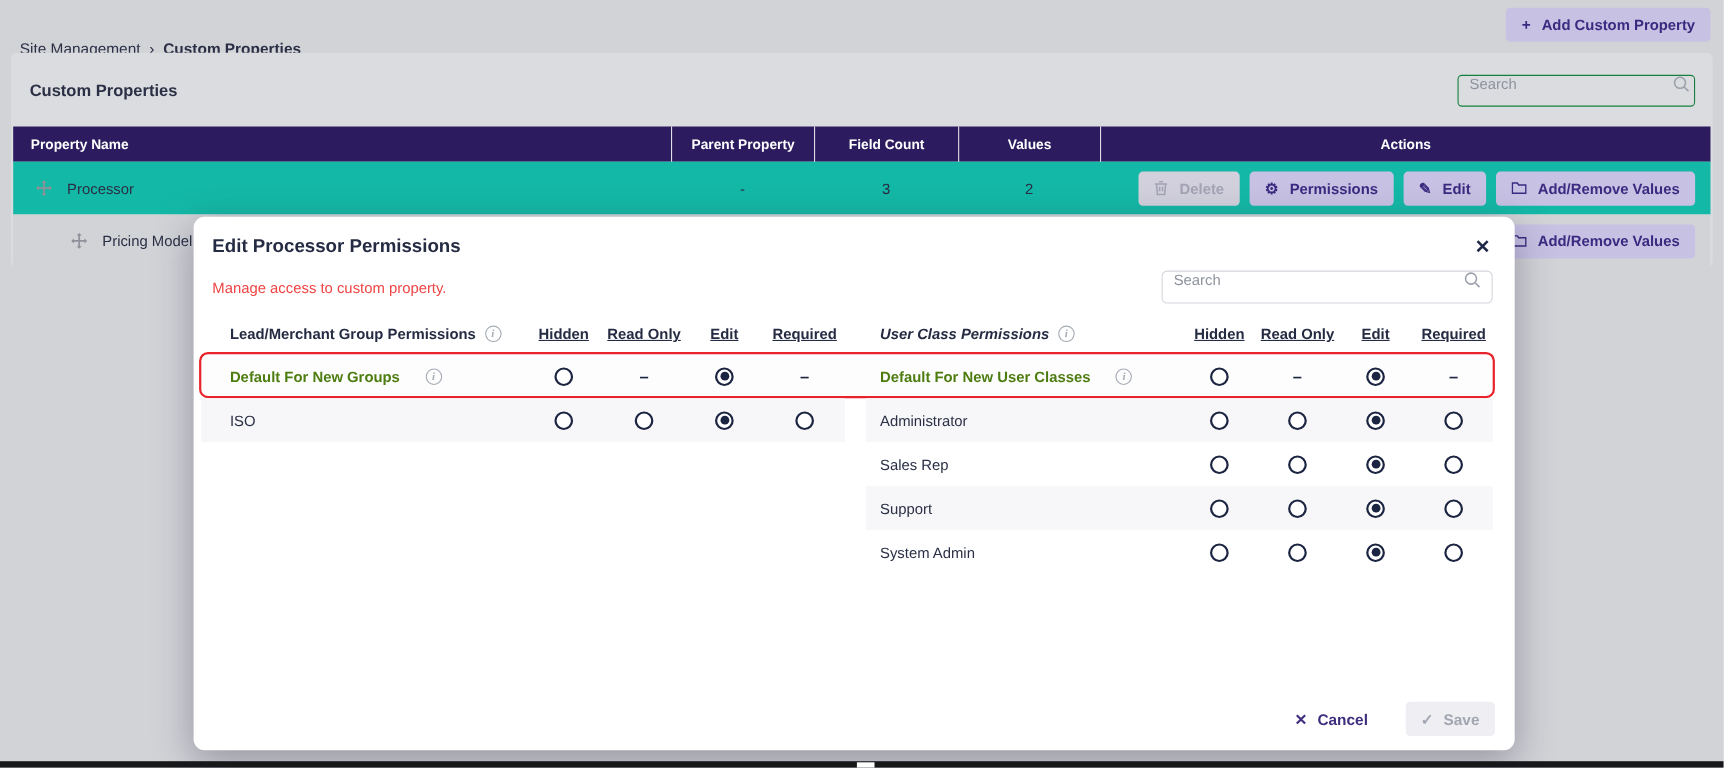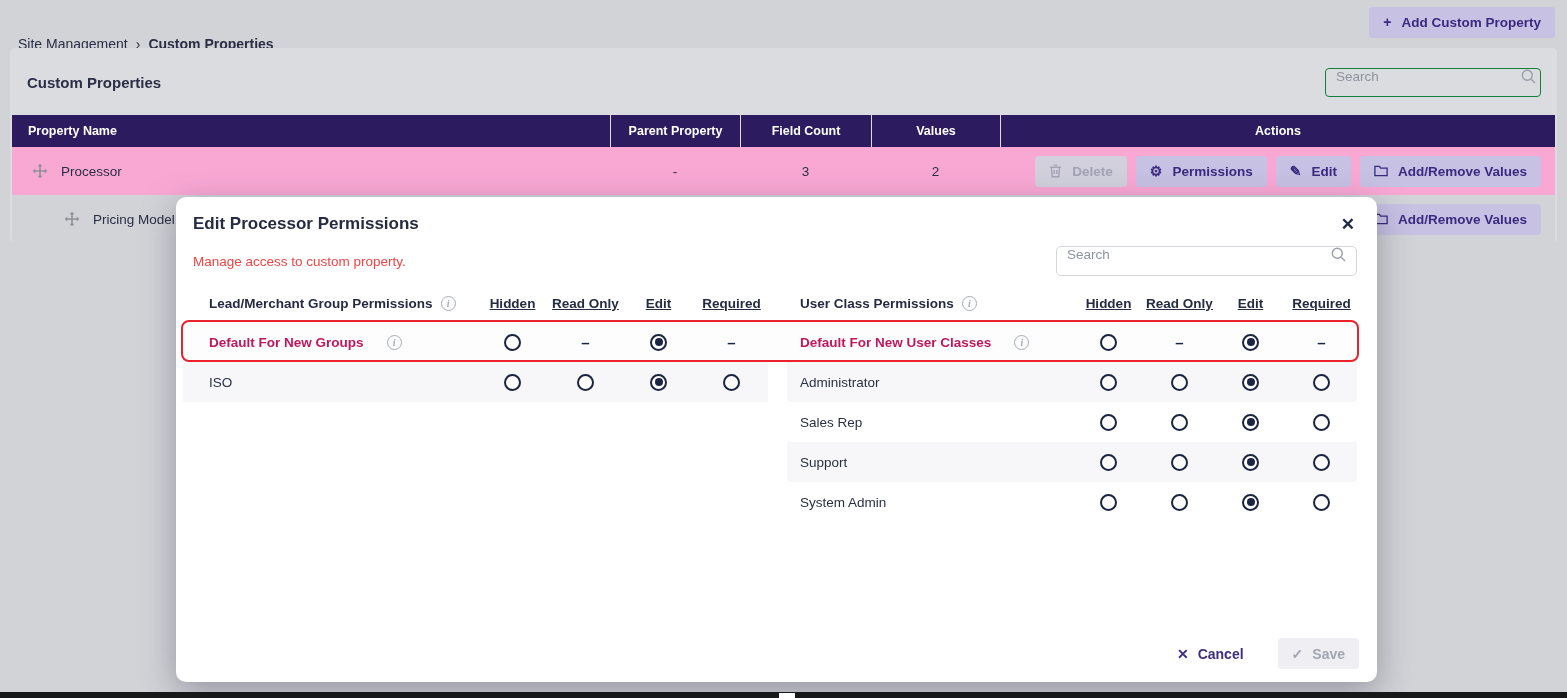--- a/index.html
+++ b/index.html
@@ -39,21 +39,21 @@
   }
   .search-box input::placeholder { color:#8e939e; }
   .panel-search { position:absolute; right:16px; top:20px; width:216px; }
   .ptable { position:absolute; left:2px; top:67px; width:1543px; }
   .grid-row { display:grid; grid-template-columns:598px 130px 131px 129px 1fr; align-items:center; }
   .thead { background:#2c1c5f; color:#fff; height:32px; font-size:12.5px; font-weight:700; }
   .thead .th { text-align:center; height:32px; display:flex; align-items:center; justify-content:center; }
   .thead .th + .th { border-left:1px solid rgba(255,255,255,.85); }
   .thead .th-name { justify-content:flex-start; padding-left:16px; border-left:none !important; }
   .trow { height:48px; font-size:13.5px; }
-  .trow.odd { background:#f9a8d4; }
+  .trow.odd { background:#14b8a6; }
   .trow.even { background:#d2d3d7; }
   .name-cell { display:flex; align-items:center; gap:13px; padding-left:20px; }
   .name-cell.indented { padding-left:52px; }
   .cell-center { text-align:center; }
   .actions-cell { display:flex; justify-content:flex-end; gap:9px; padding-right:14px; }
   .drag { color:#8f9099; display:inline-flex; }
   
   .modal {
     position:absolute; left:176px; top:197px; width:1201px; height:485px;
     background:#fff; border-radius:10px; z-index:10;
@@ -66,34 +66,34 @@
   .modal-sub { font-size:13.5px; color:#ef4444; }
   .modal-search { width:301px; border-color:#d4d6dc; border-radius:5px; height:30px; }
   
   .perm-headers, .perm-bodies { display:flex; gap:19px; margin-left:7px; width:1174px; }
   .perm-headers { margin-top:20px; margin-bottom:9px; }
   .side-l { width:585px; }
   .side-r { width:570px; }
   .phead { display:flex; align-items:center; }
   .section-title { flex:1; font-size:13.5px; font-weight:700; color:#252b42; display:flex; align-items:center; }
   .side-l .section-title { padding-left:26px; }
-  .side-r .section-title { padding-left:13px; }
+  .side-r .section-title { padding-left:13px;font-style:italic; }
   .pcol-h { font-size:13.5px; font-weight:700; text-decoration:underline; color:#252b42; text-align:center; cursor:pointer; }
   .side-l .pcol-h, .side-l .pc { width:73px; }
   .side-r .pcol-h, .side-r .pc { width:71px; }
   .highlight-band {
     margin-left:5px; width:1178px; height:42px;
     border:2px solid #e8232b; border-radius:8px;
     display:flex; gap:19px; align-items:stretch; background:#fdfdfe;
   }
   .prow { display:flex; align-items:center; height:40px; }
   .prow .plabel { flex:1; font-size:13.5px; color:#2a2f45; display:flex; align-items:center; }
   .side-l .plabel { padding-left:26px; }
   .side-r .plabel { padding-left:13px; }
-  .prow.bold-label .plabel { font-weight:700; color:#be185d;gap:15px; }
+  .prow.bold-label .plabel { font-weight:700; color:#4d7c0f;gap:15px; }
   .perm-bodies .prow:nth-child(odd) { background:#f7f7f9; }
   .pc { display:flex; align-items:center; justify-content:center; }
   .radio {
     width:17px; height:17px; border-radius:50%;
     border:2.5px solid #1b2440; background:#fff; display:inline-block; position:relative; cursor:pointer;
   }
   .radio.checked::after { content:""; position:absolute; inset:2.5px; background:#1b2440; border-radius:50%; }
   .dash { color:#1b2440; font-weight:700; font-size:15px; }
   .info {
     width:15px; height:15px; border-radius:50%; border:1px solid #a6abb5;

